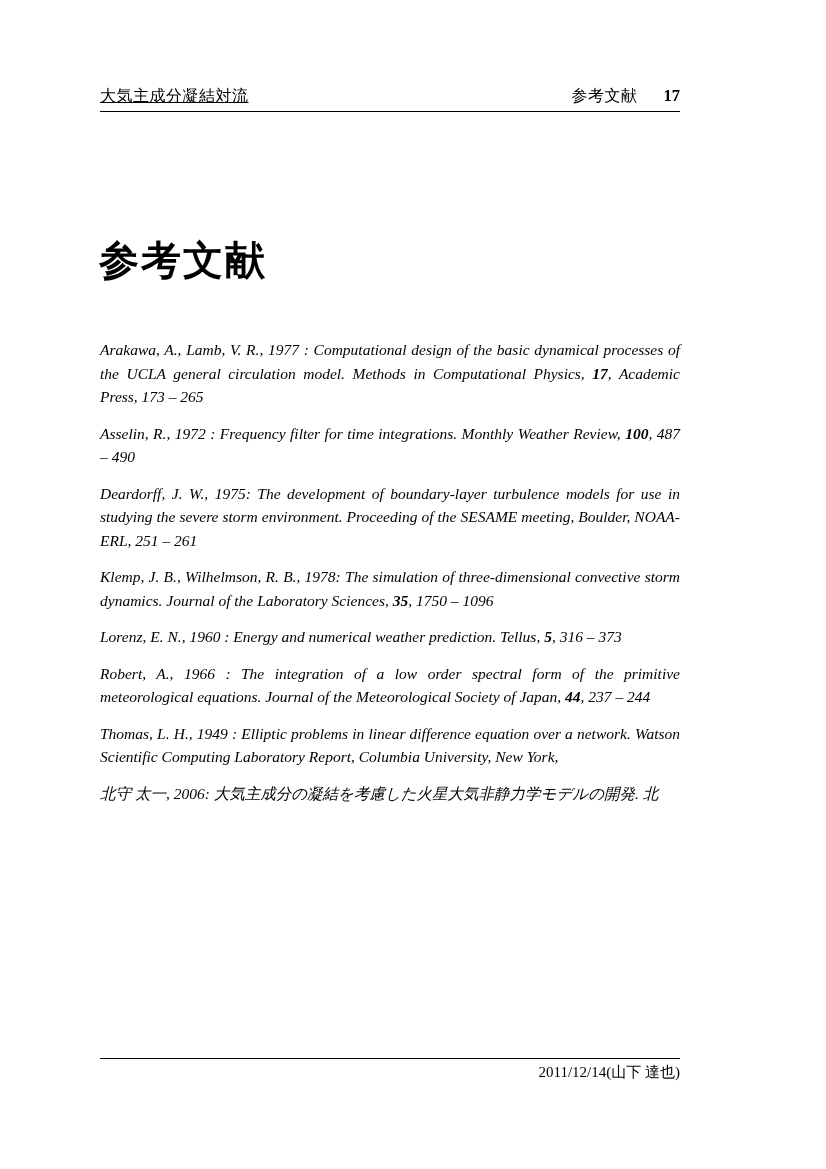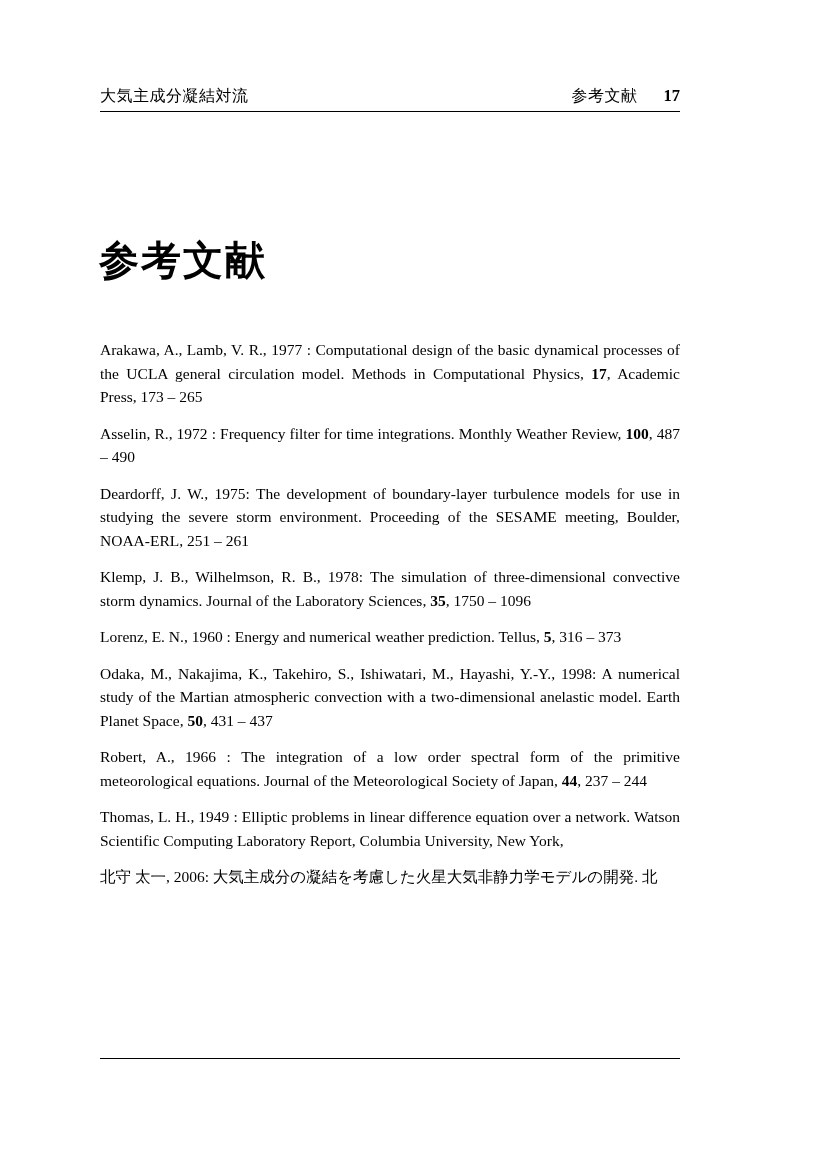--- a/index.html
+++ b/index.html
@@ -17,20 +17,21 @@
   .header {
     position: absolute;
     left: 100px; top: 86px; width: 580px;
     display: flex; justify-content: space-between; align-items: baseline;
     font-size: 16px;
   }
   .header-left {
     font-family: "Liberation Sans", sans-serif;
     font-weight: 500;
     letter-spacing: 0.5px;
+    text-decoration: underline;
   }
   .header-right { display: flex; align-items: baseline; gap: 26px; }
   .header-section {
     font-family: "Liberation Sans", sans-serif;
     font-weight: 500;
     letter-spacing: 0.5px;
   }
   .header-pagenum { font-weight: bold; font-size: 16.5px; }
   .rule {
     position: absolute; left: 100px; width: 580px; height: 1.2px;
@@ -46,21 +47,21 @@
     font-size: 40px; font-weight: 600;
     letter-spacing: 2px;
   }
 
   
   .refs {
     position: absolute; left: 100px; top: 338px; width: 580px;
     font-size: 15.5px; line-height: 23.5px;
     text-align: justify;
   }
-  .ref { margin: 0 0 13px 0; }
+  .ref { margin: 0 0 13px 0; font-style: italic; }
   .vol { font-weight: bold; }
 
   
   .footer-text {
     position: absolute; left: 100px; top: 1063px; width: 580px;
     text-align: right;
     font-size: 15px;
   }
 </style>
 </head>
@@ -78,21 +79,21 @@
   <div class="rule rule-header"></div>
 
   <h1 class="chapter-title">参考文献</h1>
 
   <div class="refs">
     <p class="ref"><span>Arakawa, A., Lamb, V. R., 1977 : Computational design of the basic dynamical processes of the UCLA general circulation model. Methods in Computational Physics, </span><span class="vol">17</span><span>, Academic Press, 173 – 265</span></p>
     <p class="ref"><span>Asselin, R., 1972 : Frequency filter for time integrations. Monthly Weather Review, </span><span class="vol">100</span><span>, 487 – 490</span></p>
     <p class="ref"><span>Deardorff, J. W., 1975: The development of boundary-layer turbulence models for use in studying the severe storm environment. Proceeding of the SESAME meeting, Boulder, NOAA-ERL, 251 – 261</span><span class="vol"></span><span></span></p>
     <p class="ref"><span>Klemp, J. B., Wilhelmson, R. B., 1978: The simulation of three-dimensional convective storm dynamics. Journal of the Laboratory Sciences, </span><span class="vol">35</span><span>, 1750 – 1096</span></p>
     <p class="ref"><span>Lorenz, E. N., 1960 : Energy and numerical weather prediction. Tellus, </span><span class="vol">5</span><span>, 316 – 373</span></p>
-    <p class="ref"><span>Odaka, M., Nakajima, K., Takehiro, S., Ishiwatari, M., Hayashi, Y.-Y., 1998: A numerical study of the Martian atmospheric convection with a two-dimensional anelastic model. Earth Planet Space, </span><span class="vol">50</span><span>, 431 – 437</span></p>
     <p class="ref"><span>Robert, A., 1966 : The integration of a low order spectral form of the primitive meteorological equations. Journal of the Meteorological Society of Japan, </span><span class="vol">44</span><span>, 237 – 244</span></p>
     <p class="ref"><span>Thomas, L. H., 1949 : Elliptic problems in linear difference equation over a network. Watson Scientific Computing Laboratory Report, Columbia University, New York,</span><span class="vol"></span><span></span></p>
     <p class="ref"><span>北守 太一, 2006: 大気主成分の凝結を考慮した火星大気非静力学モデルの開発. 北</span><span class="vol"></span><span></span></p>
   </div>
 
   <div class="rule rule-footer"></div>
+  <div class="footer-text">2011/12/14(山下 達也)</div>
 
 </div>
 
 </body></html>

